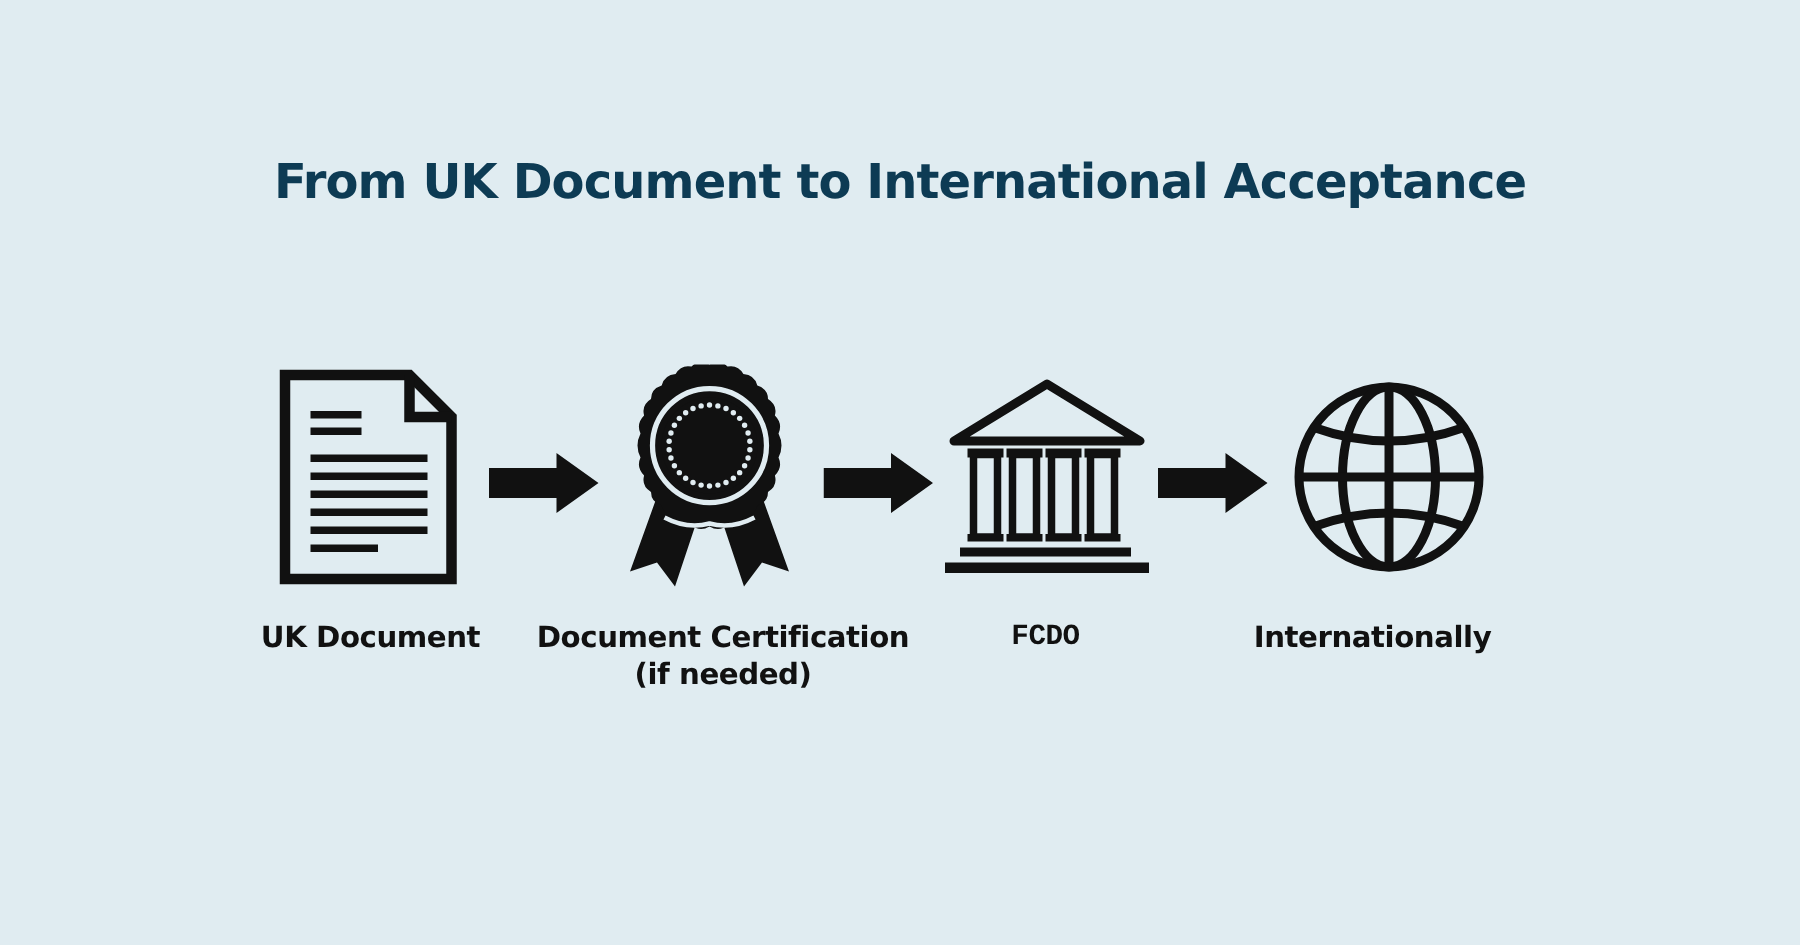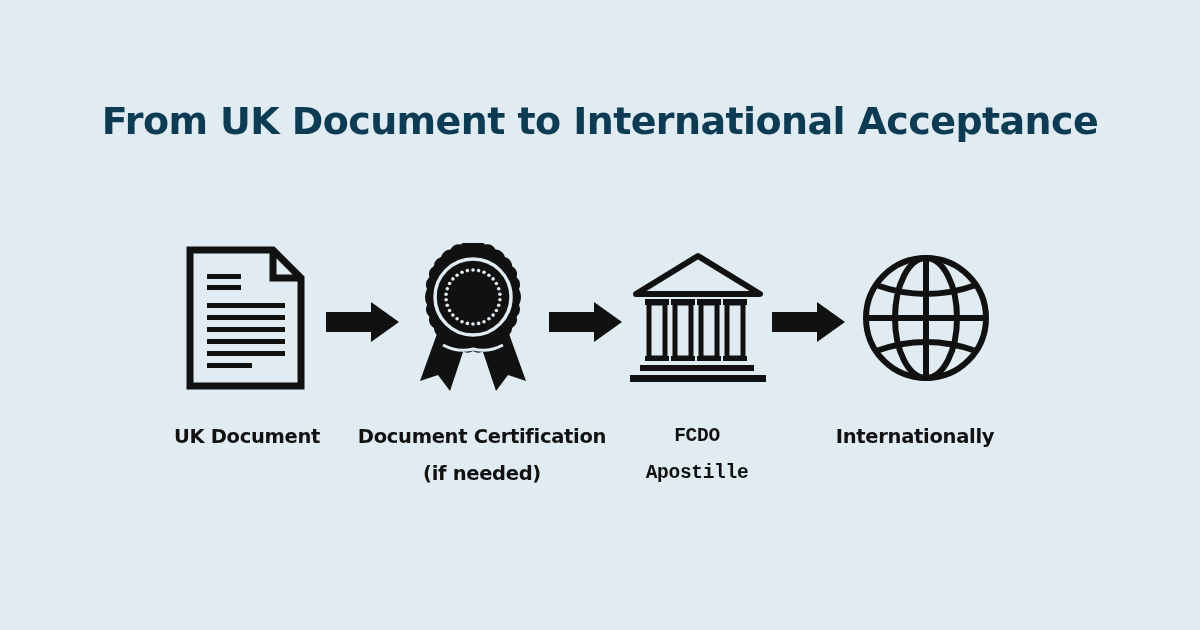--- a/index.html
+++ b/index.html
@@ -8,38 +8,38 @@
     background: #e0ecf1;
     position: relative;
     font-family: "DejaVu Sans", "Liberation Sans", sans-serif;
   }
   .title {
     position: absolute;
     left: 0; top: 96px; width: 1200px;
     text-align: center;
     font-family: "DejaVu Sans", sans-serif;
     font-weight: bold;
-    font-size: 38px;
+    font-size: 32px;
     letter-spacing: -0.6px;
     color: #0d3b54;
     line-height: 50px;
   }
   .icon { position: absolute; }
   .label {
     position: absolute;
     text-align: center;
     font-family: "DejaVu Sans", sans-serif;
     font-weight: bold;
     font-size: 19.5px;
     letter-spacing: -0.3px;
     line-height: 25px;
     color: #111111;
     white-space: nowrap;
   }
-  .label span { display: block; margin-top: 12px; }
+  .label span { display: block; }
 </style>
 </head>
 <body>
 
 <h1 class="title">From UK Document to International Acceptance</h1>
 
 <div class="icon" style="left:185px; top:245px;">
   <svg width="122" height="146" viewBox="0 0 122 146">
     <path d="M5 5 H88 L116 33 V141 H5 Z" fill="none" stroke="#111" stroke-width="7" stroke-linejoin="miter"></path>
     <path d="M88 5 V33 H116" fill="none" stroke="#111" stroke-width="7"></path>
@@ -163,17 +163,16 @@
 
 <div class="label" style="left:147px; top:412px; width:200px;">
   <span>UK Document</span>
 </div>
 <div class="label" style="left:352px; top:412px; width:260px;">
   <span>Document Certification</span>
   <span>(if needed)</span>
 </div>
 <div class="label" style="left:597px; top:412px; width:200px;font-family:Liberation Mono, monospace;">
   <span>FCDO</span>
-  <span>Apostille</span>
 </div>
 <div class="label" style="left:795px; top:412px; width:240px;">
   <span>Internationally</span>
 </div>
 
 </body></html>

